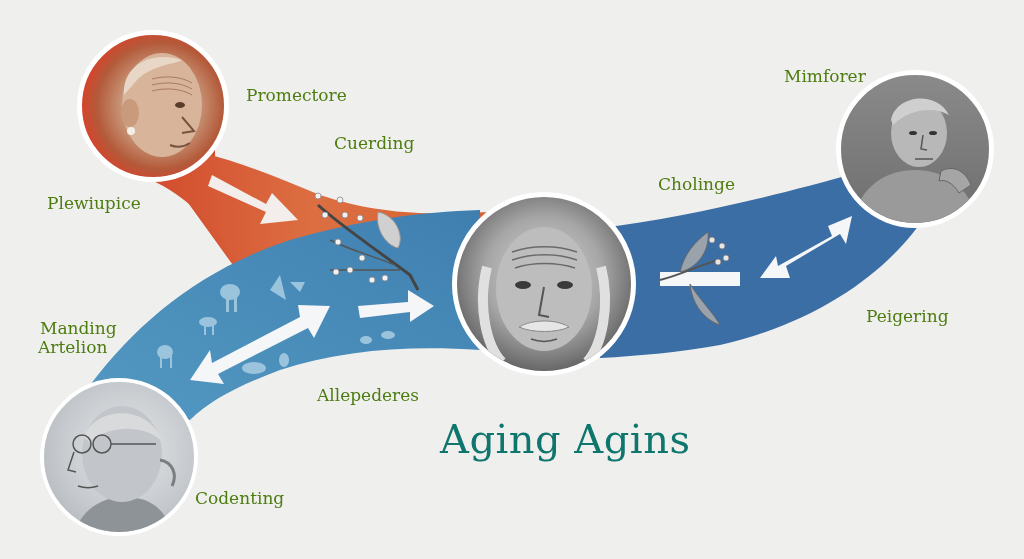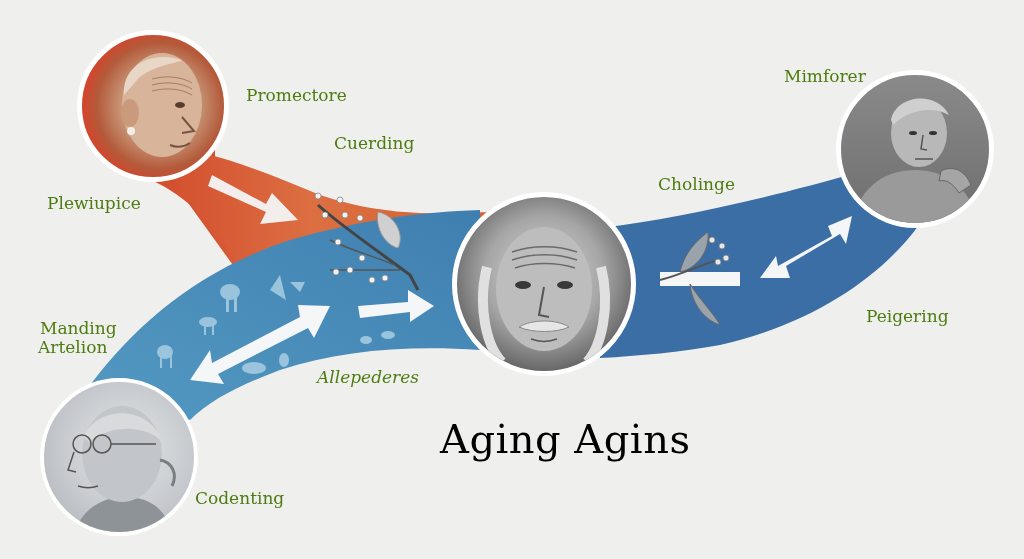--- a/index.html
+++ b/index.html
@@ -8,21 +8,21 @@
     background: #efefee;
     font-family: "DejaVu Serif", "Liberation Serif", serif;
     position: relative;
   }
   .canvas { position: absolute; left: 0; top: 0; width: 1024px; height: 559px; }
   .label {
     position: absolute; color: #4d7c0f; font-size: 17px; line-height: 20px;
     font-family: "DejaVu Serif", "Liberation Serif", serif; white-space: nowrap;
   }
   .title {
-    position: absolute; left: 440px; top: 416px; font-size: 40px; color: #000000;
+    position: absolute; left: 440px; top: 416px; font-size: 40px; color: #0f766e;
     font-family: "DejaVu Serif", "Liberation Serif", serif; letter-spacing: 0.5px;
   }
   .portrait { position: absolute; border-radius: 50%; overflow: hidden; box-sizing: border-box; border: 5px solid #fff; }
 </style>
 </head>
 <body>
 
 <svg class="canvas" viewBox="0 0 1024 559" xmlns="http://www.w3.org/2000/svg">
   <defs>
     <linearGradient id="orangeGrad" x1="0" y1="0" x2="1" y2="0">
@@ -168,19 +168,19 @@
     <path d="M30 70 L 24 88 L 32 90" stroke="#555" stroke-width="1.5" fill="none"></path>
     <path d="M34 104 C 40 106, 48 106, 54 104" stroke="#555" stroke-width="1.5" fill="none"></path>
   </svg>
 </div>
 
 <div class="label" style="left:246px; top:85px;text-align:center;">Promectore</div>
 <div class="label" style="left:334px; top:133px;">Cuerding</div>
 <div class="label" style="left:47px; top:193px;">Plewiupice</div>
 <div class="label" style="left:40px; top:318px;">Manding</div>
 <div class="label" style="left:38px; top:337px;">Artelion</div>
-<div class="label" style="left:317px; top:367px;font-style:italic;">Allepederes</div>
+<div class="label" style="left:317px; top:385px;">Allepederes</div>
 <div class="label" style="left:195px; top:488px;text-align:right;">Codenting</div>
 <div class="label" style="left:658px; top:174px;text-align:right;">Cholinge</div>
 <div class="label" style="left:784px; top:66px;">Mimforer</div>
 <div class="label" style="left:866px; top:306px;">Peigering</div>
 
 <div class="title">Aging Agins</div>
 
 </body></html>

